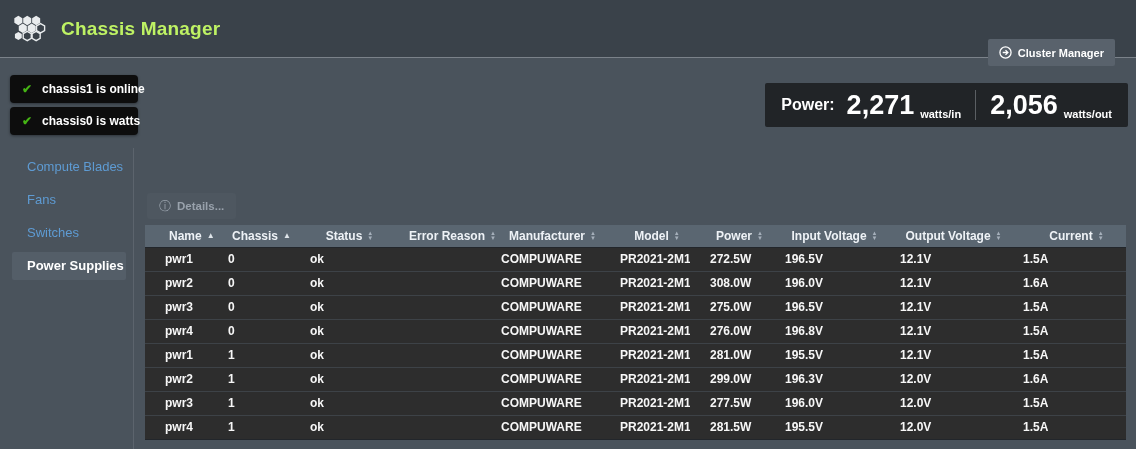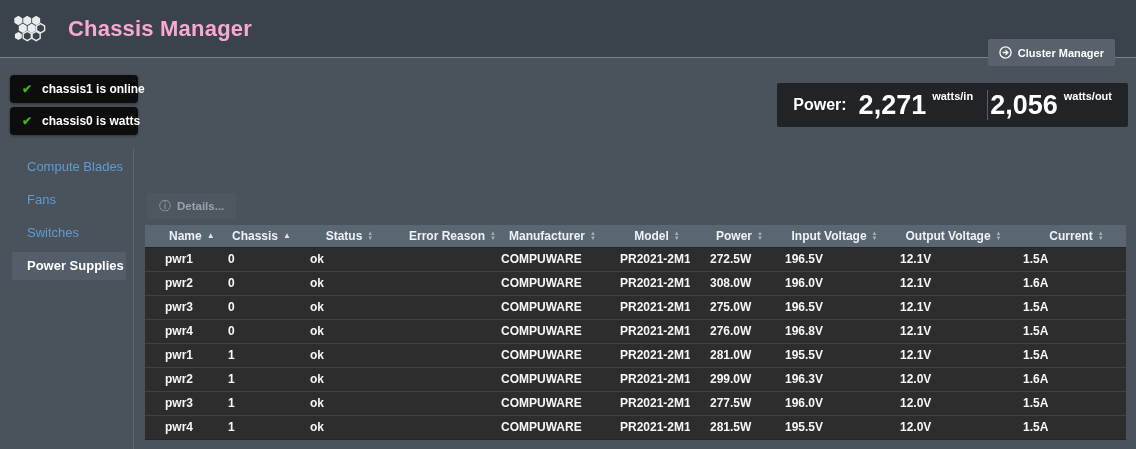--- a/index.html
+++ b/index.html
@@ -11,21 +11,21 @@
   }
 
   
   .topbar {
     height:58px; background:#3a424a; border-bottom:1px solid #7b828a;
     display:flex; align-items:center; justify-content:space-between;
     padding:0 21px 0 12px;
   }
   .brand { display:flex; align-items:center; gap:13px; }
   .brand h1 {
-    margin:7px; font-size:22px; font-weight:bold; letter-spacing:.2px; color:#f9a8d4;
+    margin:0; font-size:19px; font-weight:bold; letter-spacing:.2px; color:#bef264;
   }
   .cluster-btn {
     display:flex; align-items:center; gap:6px;
     background:#59626c; color:#fff; border:none; border-radius:2px;
     height:27px; padding:0 11px; cursor:pointer;
     font-family:"Liberation Sans", sans-serif; font-size:11px; font-weight:bold;margin-top:48px;
   }
 
   
   .content { position:relative; height:391px; }
@@ -40,24 +40,24 @@
   }
   .toast .check { color:#45b414; font-size:12px; }
 
   
   .power-panel {
     position:absolute; top:25px; right:8px; height:44px;
     background:#212427; border-radius:2px;
     display:flex; align-items:center; padding:0 16px; color:#fff;
   }
   .power-label { font-size:16px; font-weight:bold; margin-right:12px; }
-  .metric { display:flex; align-items:flex-start; gap:6px; }
+  .metric { display:flex; align-items:flex-end; gap:6px; }
   .metric .value { font-size:27px; font-weight:bold; line-height:30px; }
   .metric .unit { font-size:11px; font-weight:bold; }
-  .metric + .metric { border-left:1px solid #5b5f63; margin-left:14px; padding-left:2px; }
+  .metric + .metric { border-left:1px solid #5b5f63; margin-left:14px; padding-left:14px; }
 
   
   .sidebar { position:absolute; left:0; top:95px; width:133px; z-index:2; }
   .side-item {
     height:28px; line-height:28px; margin:0 7px 5px 12px; padding-left:15px;
     color:#5e9bd3; font-size:13px; border-radius:2px; cursor:pointer; white-space:nowrap;
   }
   .side-item.selected { background:#545e68; color:#fff; font-weight:bold; }
   .v-divider { position:absolute; left:133px; top:90px; bottom:0; width:1px; background:#5c646d; }
 

